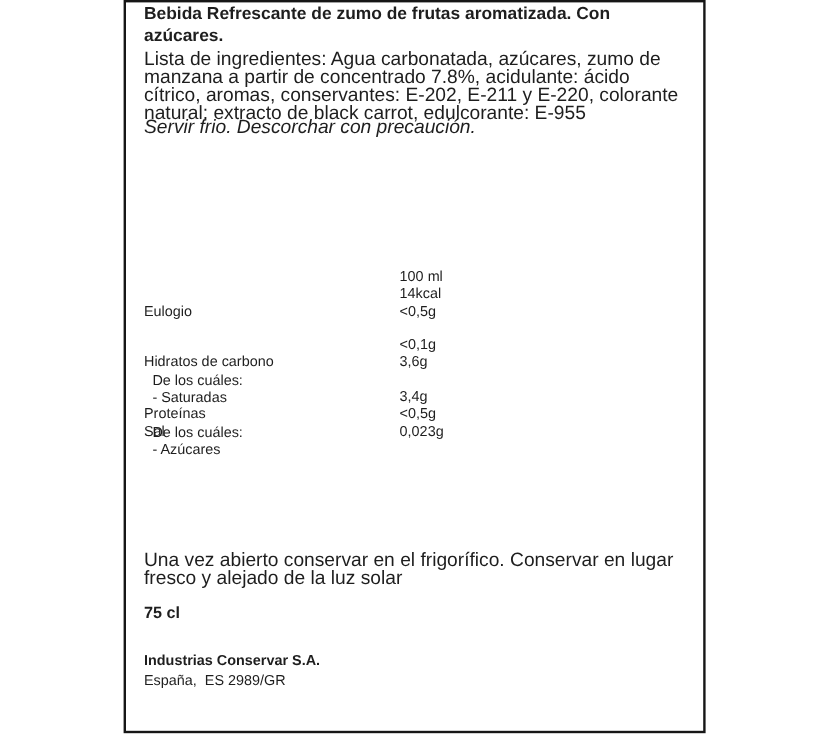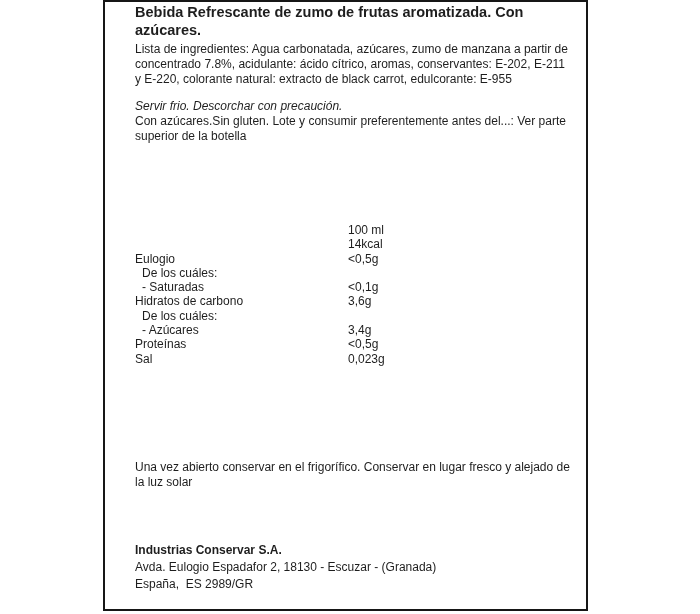--- a/index.html
+++ b/index.html
@@ -13,47 +13,47 @@
   body { position: relative; }
 
   .label-box {
     position: absolute;
     left: 103px; top: 0;
     width: 485px; height: 611px;
     border: 2px solid #161616;
     background: #ffffff;
   }
 
-  .abs { position: absolute; left: 30px; right: 14px; }
+  .abs { position: absolute; left: 15px; right: 14px; }
 
   .title {
     top: 2px;
     font-weight: bold;
     font-size: 14.5px;
     line-height: 17.5px;
   }
 
-  .body-text { font-size: 12px; line-height: 15px; }
+  .body-text { font-size: 16px; line-height: 15px; }
 
   .ingredients { top: 40px; }
   .serving     { top: 97px; font-style: italic; }
   .allergens   { top: 112px; }
 
   .nutrition { top: 221px; }
   .nut-row {
     position: relative;
     height: 14.3px;
     font-size: 12px;
     line-height: 14.3px;
   }
   .nut-label {
     position: absolute; left: 0; top: 0;
     white-space: pre-wrap;
   }
-  .nut-row.indent .nut-label { left: 7px; }
+  .nut-row.indent .nut-label { left: 7px; margin-top: 44px; }
   .nut-value {
     position: absolute; left: 213px; top: 0;
     width: 120px;
   }
 
   .storage { top: 458px; }
 
   .volume {
     top: 501px;
     font-weight: bold;
@@ -72,21 +72,20 @@
 <body>
 
 <div class="label-box">
 
   <div class="abs title">Bebida Refrescante de zumo de frutas aromatizada. Con azúcares.</div>
 
   <div class="abs body-text ingredients">Lista de ingredientes: Agua carbonatada, azúcares, zumo de manzana a partir de concentrado 7.8%, acidulante: ácido cítrico, aromas, conservantes: E-202, E-211 y E-220, colorante natural: extracto de black carrot, edulcorante: E-955</div>
 
   <div class="abs body-text serving">Servir frio. Descorchar con precaución.</div>
 
-  <div class="abs body-text allergens">Con azúcares.Sin gluten. Lote y consumir preferentemente antes del...: Ver parte superior de la botella</div>
 
   <div class="abs nutrition">
     <div class="nut-row">
       <span class="nut-label"></span>
       <span class="nut-value">100 ml</span>
     </div>
     <div class="nut-row">
       <span class="nut-label"></span>
       <span class="nut-value">14kcal</span>
     </div>
@@ -119,20 +118,20 @@
       <span class="nut-value">&lt;0,5g</span>
     </div>
     <div class="nut-row">
       <span class="nut-label">Sal</span>
       <span class="nut-value">0,023g</span>
     </div>
   </div>
 
   <div class="abs body-text storage">Una vez abierto conservar en el frigorífico. Conservar en lugar fresco y alejado de la luz solar</div>
 
+  <div class="abs volume">75 cl</div>
 
   <div class="abs manufacturer">
     <div class="mfr-name">Industrias Conservar S.A.</div>
-    <div>Avda. Eulogio Espadafor 2, 18130 - Escuzar - (Granada)</div>
     <div class="pre">España,  ES 2989/GR</div>
   </div>
 
 </div>
 
 </body></html>

